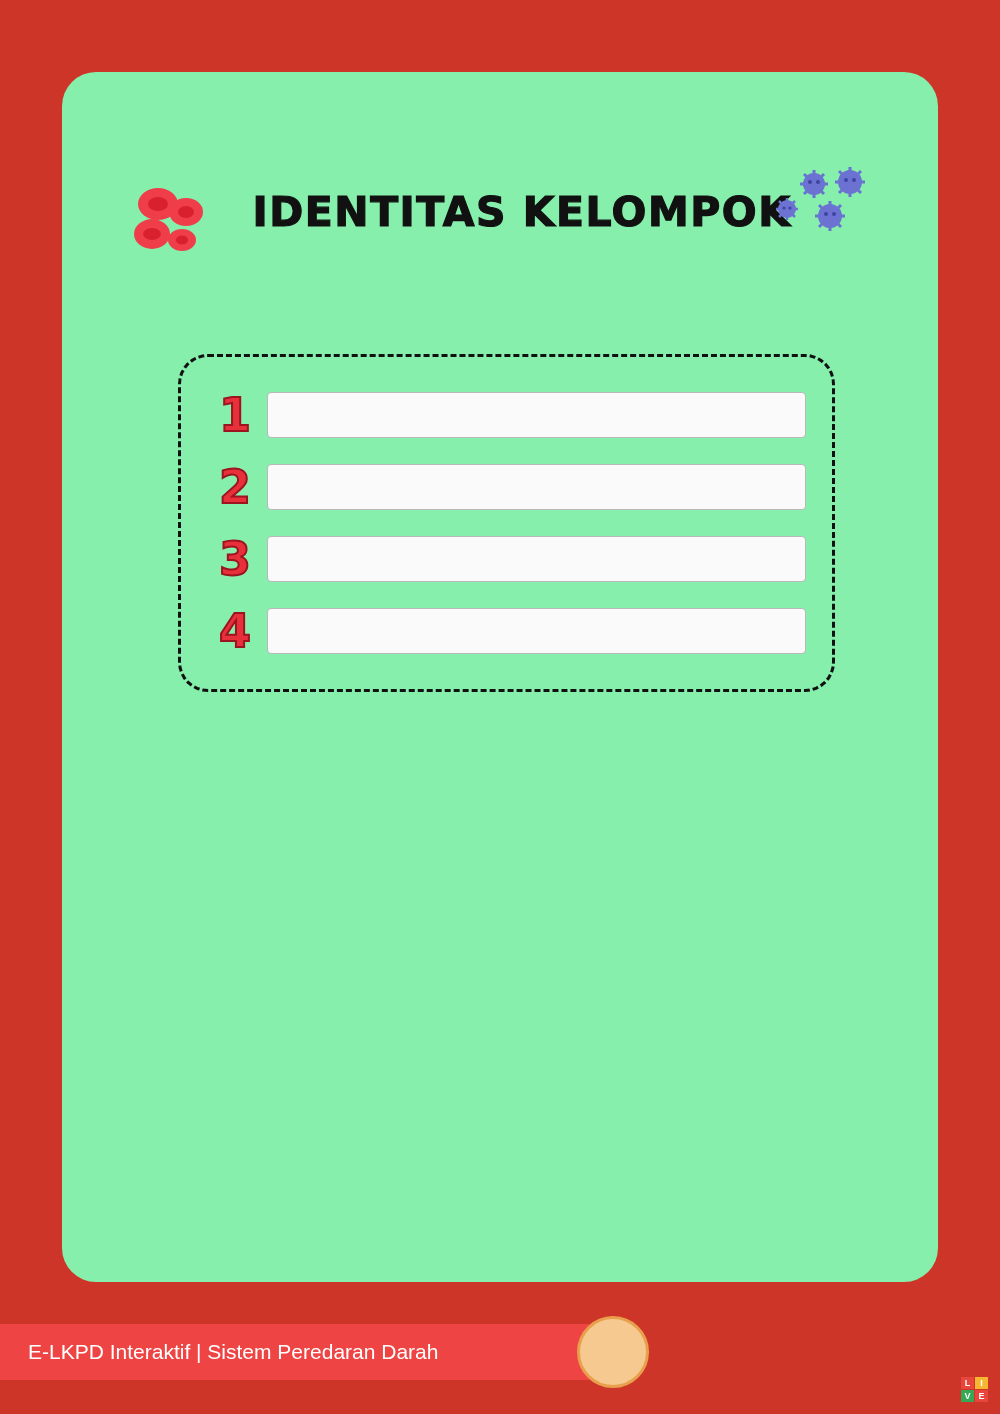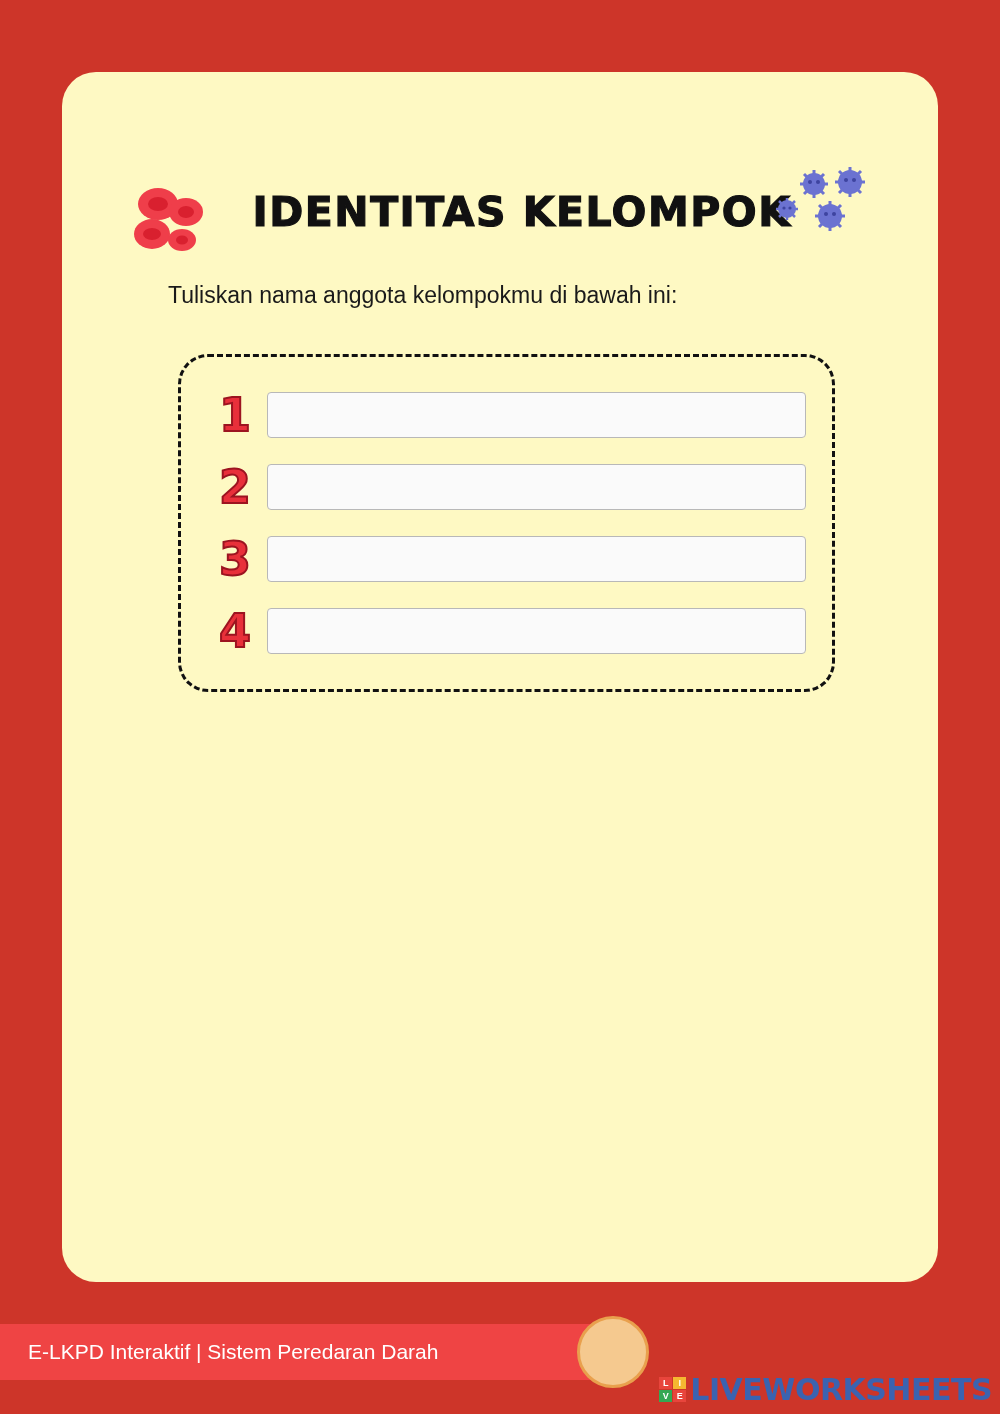--- a/index.html
+++ b/index.html
@@ -16,21 +16,21 @@
     overflow: hidden;
   }
 
   
   #sheet {
     position: absolute;
     left: 62px;
     top: 72px;
     width: 876px;
     height: 1210px;
-    background: #fef9c3;
+    background: #86efac;
     border-radius: 34px;
   }
 
   
   #header {
     position: absolute;
     left: 0;
     top: 92px;
     width: 100%;
     height: 120px;
@@ -269,21 +269,20 @@
                 <line x1="7" y1="21" x2="3" y2="25"></line>
             </g>
             <circle cx="10" cy="12" r="2" fill="#3e44a0"></circle>
               <circle cx="18" cy="12" r="2" fill="#3e44a0"></circle>
           </g>
         </g>
       </svg>
     </span>
   </div>
 
-  <div id="instruction">Tuliskan nama anggota kelompokmu di bawah ini:</div>
 
   <div id="answer-box">
 
     <div class="answer-row">
       <div class="row-number">1</div>
       <input class="answer-input" type="text" value="" style="">
     </div>
 
     <div class="answer-row">
       <div class="row-number">2</div>
@@ -308,14 +307,13 @@
 </div>
 <div id="footer-circle"></div>
 
 <div id="lw-logo">
   <div id="lw-squares">
     <div class="sq-l">L</div>
     <div class="sq-i">I</div>
     <div class="sq-v">V</div>
     <div class="sq-e">E</div>
   </div>
-  <div id="lw-word">LIVEWORKSHEETS</div>
 </div>
 
 </body></html>

